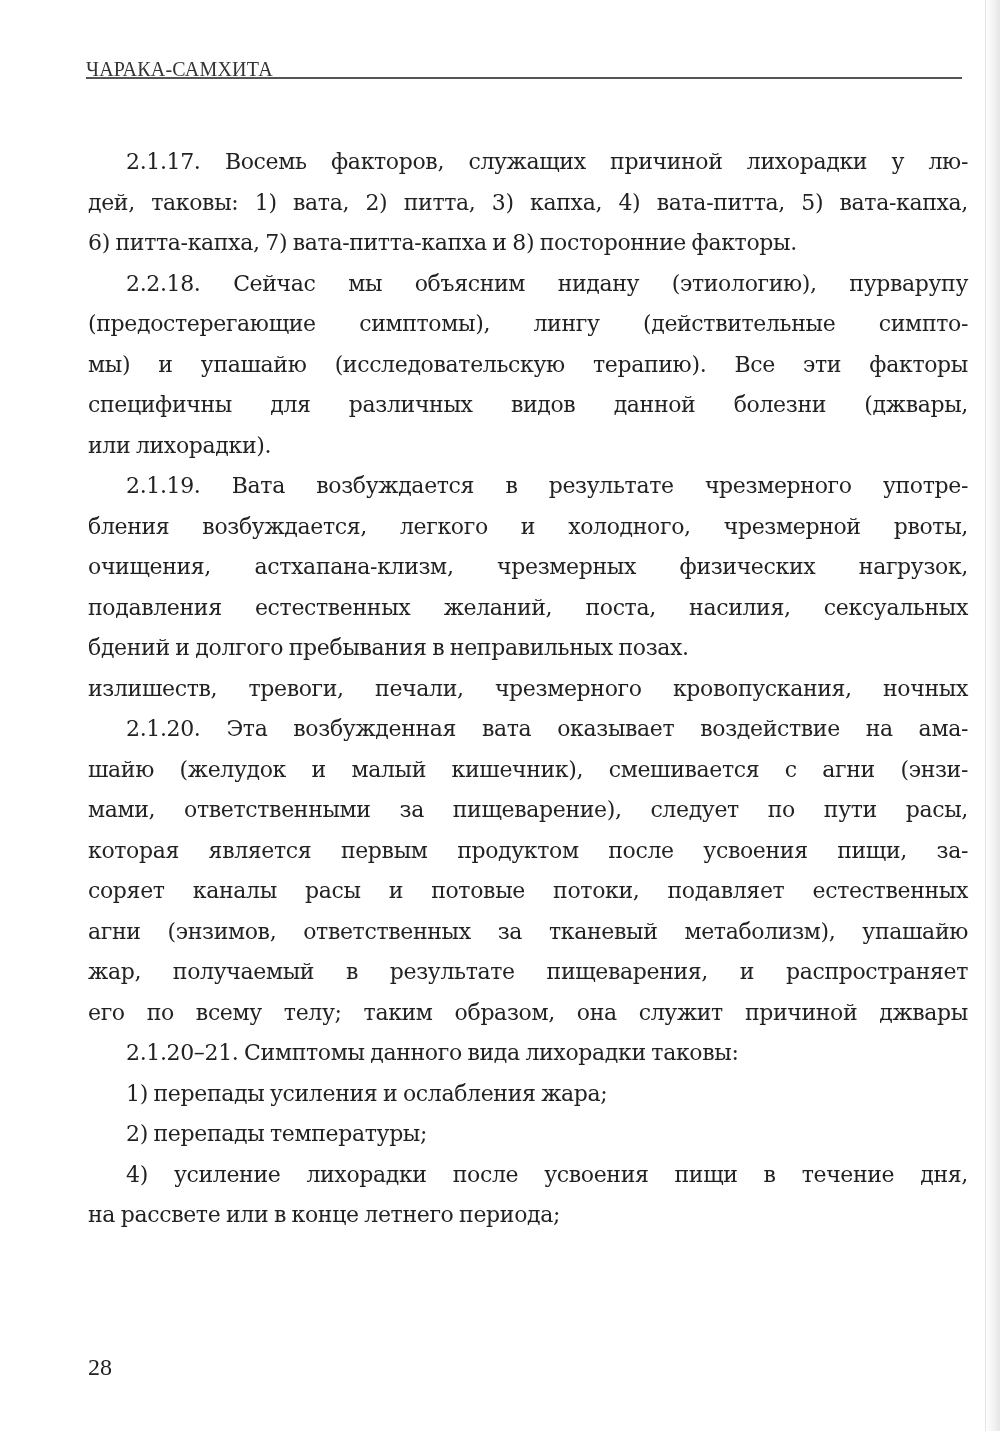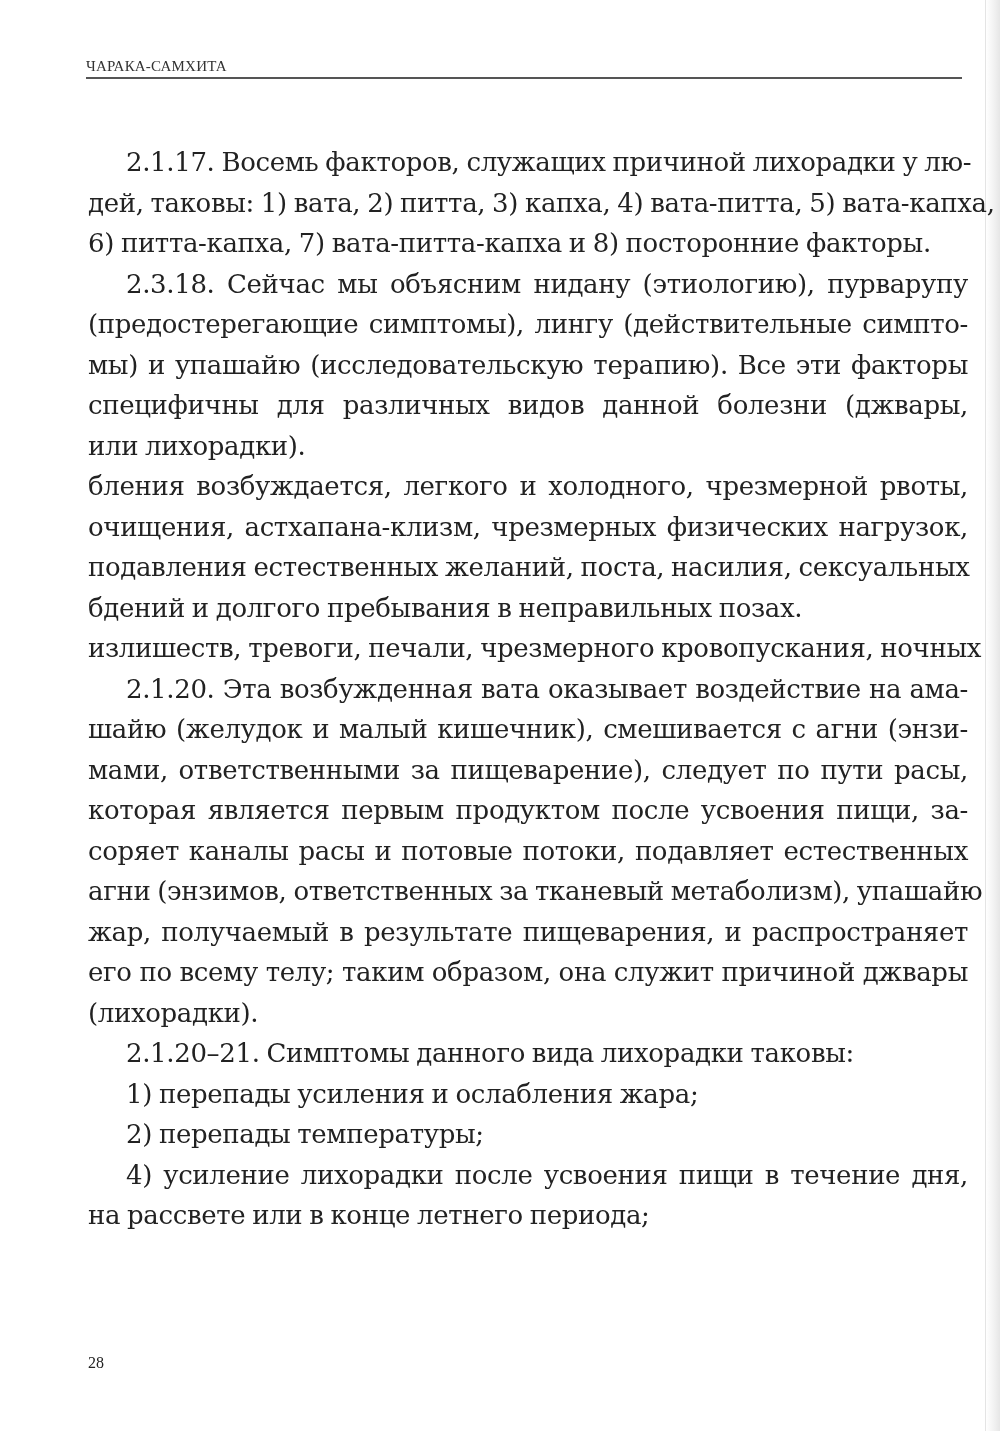--- a/index.html
+++ b/index.html
@@ -8,80 +8,80 @@
       overflow: hidden; color: #222222;
       font-family: "DejaVu Serif", "Liberation Serif", serif;
     }
     .page-edge {
       position: absolute; top: 0; right: 0; width: 14px; height: 1431px;
       background: linear-gradient(to right, #ffffff, #f1f1f1 60%, #e6e6e6);
       border-left: 1px solid #e4e4e4;
     }
     .running-head {
       position: absolute; left: 86px; top: 58px;
-      font-family: "Liberation Serif", serif; font-size: 15px; letter-spacing: 0.2px; color: #333;
+      font-family: "Liberation Serif", serif; font-size: 20px; letter-spacing: 0.2px; color: #333;
     }
     .head-rule {
       position: absolute; left: 86px; top: 77px; width: 876px; height: 1.5px; background: #555;
     }
     .body-text {
       position: absolute; left: 88px; top: 142px; width: 880px;
-      font-size: 26px; line-height: 40.5px; text-align: justify; letter-spacing: -0.35px;
+      font-size: 22px; line-height: 40.5px; text-align: justify; letter-spacing: -0.35px;
       word-spacing: -1px;
     }
     .line { display: block; white-space: nowrap; text-align-last: justify; }
     .line.last { text-align-last: left; }
     .indent { padding-left: 38px; }
     .page-number {
       position: absolute; left: 88px; top: 1354px;
-      font-family: "Liberation Serif", serif; font-size: 16px; color: #222;
+      font-family: "Liberation Serif", serif; font-size: 24px; color: #222;
     }
   </style>
 </head>
 <body>
 
 <div class="page-edge"></div>
 
 <div class="running-head">ЧАРАКА-САМХИТА</div>
 <div class="head-rule"></div>
 
 <div class="body-text">
 
   <div>
     <span class="line indent">2.1.17. Восемь факторов, служащих причиной лихорадки у лю-</span>
     <span class="line">дей, таковы: 1) вата, 2) питта, 3) капха, 4) вата-питта, 5) вата-капха,</span>
     <span class="line last">6) питта-капха, 7) вата-питта-капха и 8) посторонние факторы.</span>
   </div>
 
   <div>
-    <span class="line indent">2.3.18. Сейчас мы объясним нидану (этиологию), пурварупу</span>
+    <span class="line indent">2.2.18. Сейчас мы объясним нидану (этиологию), пурварупу</span>
     <span class="line">(предостерегающие симптомы), лингу (действительные симпто-</span>
     <span class="line">мы) и упашайю (исследовательскую терапию). Все эти факторы</span>
     <span class="line">специфичны для различных видов данной болезни (джвары,</span>
     <span class="line last">или лихорадки).</span>
   </div>
 
   <div>
+    <span class="line indent">2.1.19. Вата возбуждается в результате чрезмерного употре-</span>
     <span class="line">бления возбуждается, легкого и холодного, чрезмерной рвоты,</span>
     <span class="line">очищения, астхапана-клизм, чрезмерных физических нагрузок,</span>
     <span class="line">подавления естественных желаний, поста, насилия, сексуальных</span>
     <span class="line last">бдений и долгого пребывания в неправильных позах.</span>
     <span class="line">излишеств, тревоги, печали, чрезмерного кровопускания, ночных</span>
   </div>
 
   <div>
     <span class="line indent">2.1.20. Эта возбужденная вата оказывает воздействие на ама-</span>
     <span class="line">шайю (желудок и малый кишечник), смешивается с агни (энзи-</span>
     <span class="line">мами, ответственными за пищеварение), следует по пути расы,</span>
     <span class="line">которая является первым продуктом после усвоения пищи, за-</span>
     <span class="line">соряет каналы расы и потовые потоки, подавляет естественных</span>
     <span class="line">агни (энзимов, ответственных за тканевый метаболизм), упашайю</span>
     <span class="line">жар, получаемый в результате пищеварения, и распространяет</span>
     <span class="line">его по всему телу; таким образом, она служит причиной джвары</span>
-    <span class="line last">(лихорадки).</span>
   </div>
 
   <div>
     <span class="line indent last">2.1.20–21. Симптомы данного вида лихорадки таковы:</span>
   </div>
 
   <div>
     <span class="line indent last">1) перепады усиления и ослабления жара;</span>
     <span class="line indent last">2) перепады температуры;</span>
     <span class="line indent">4) усиление лихорадки после усвоения пищи в течение дня,</span>

